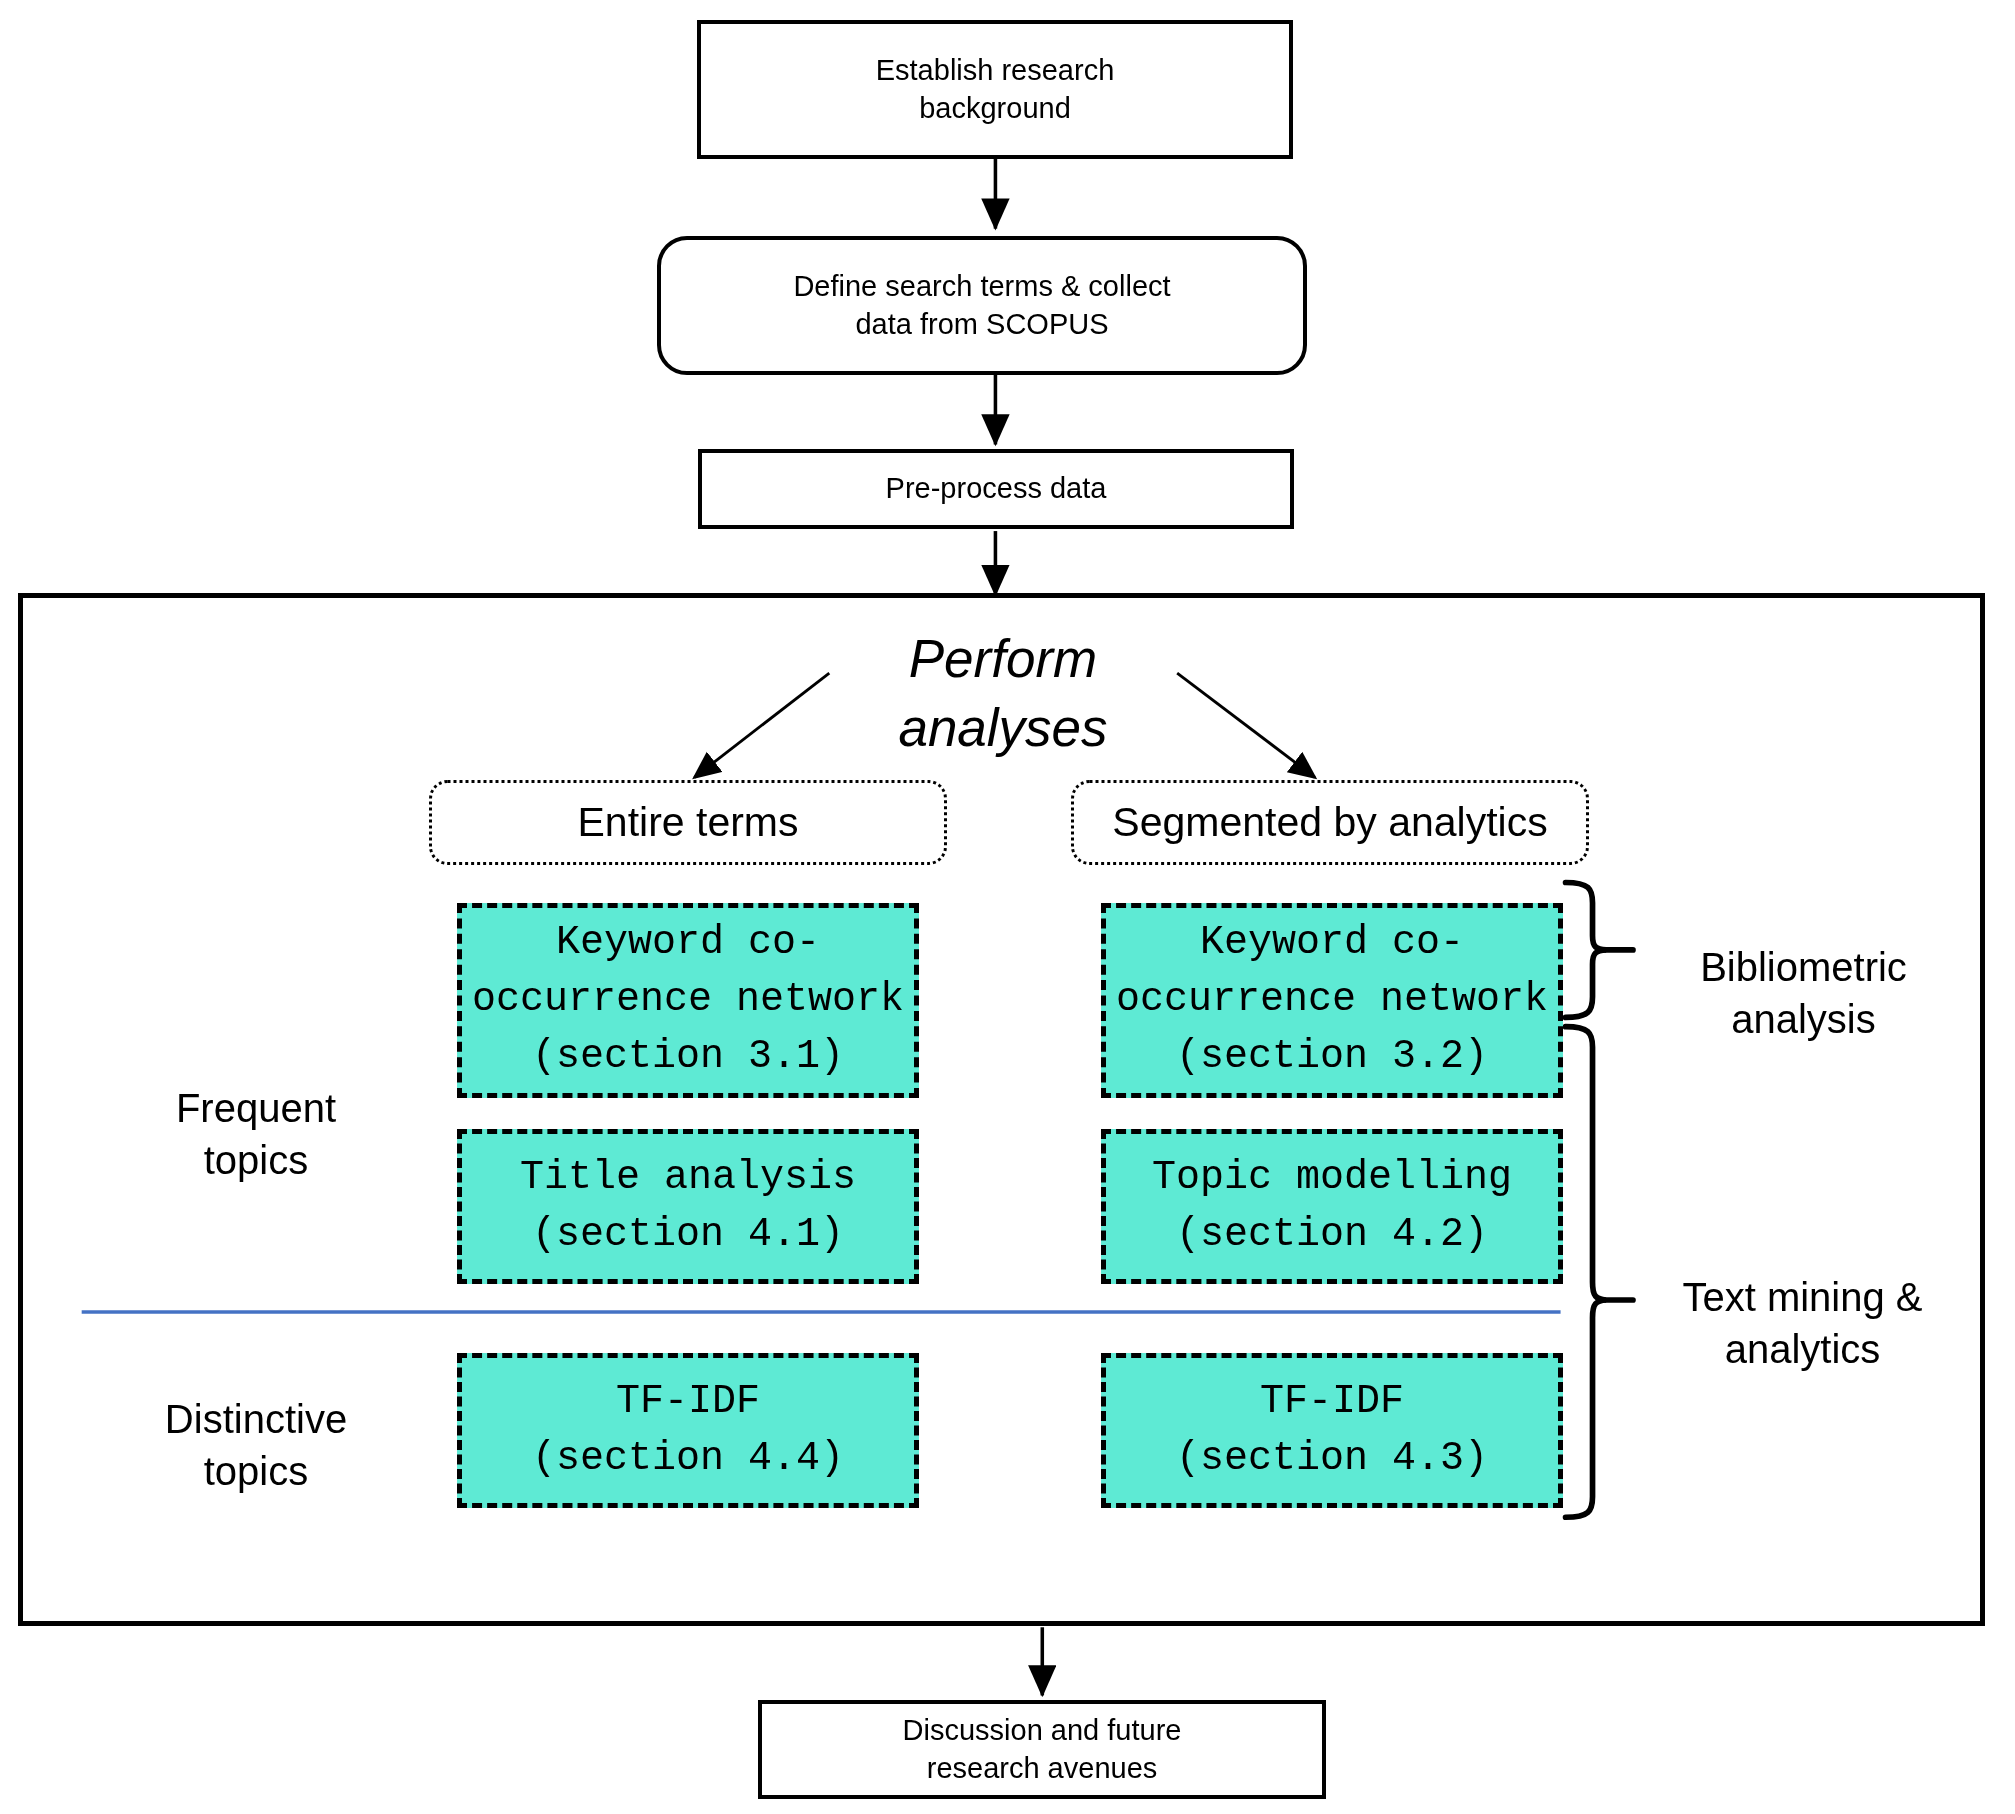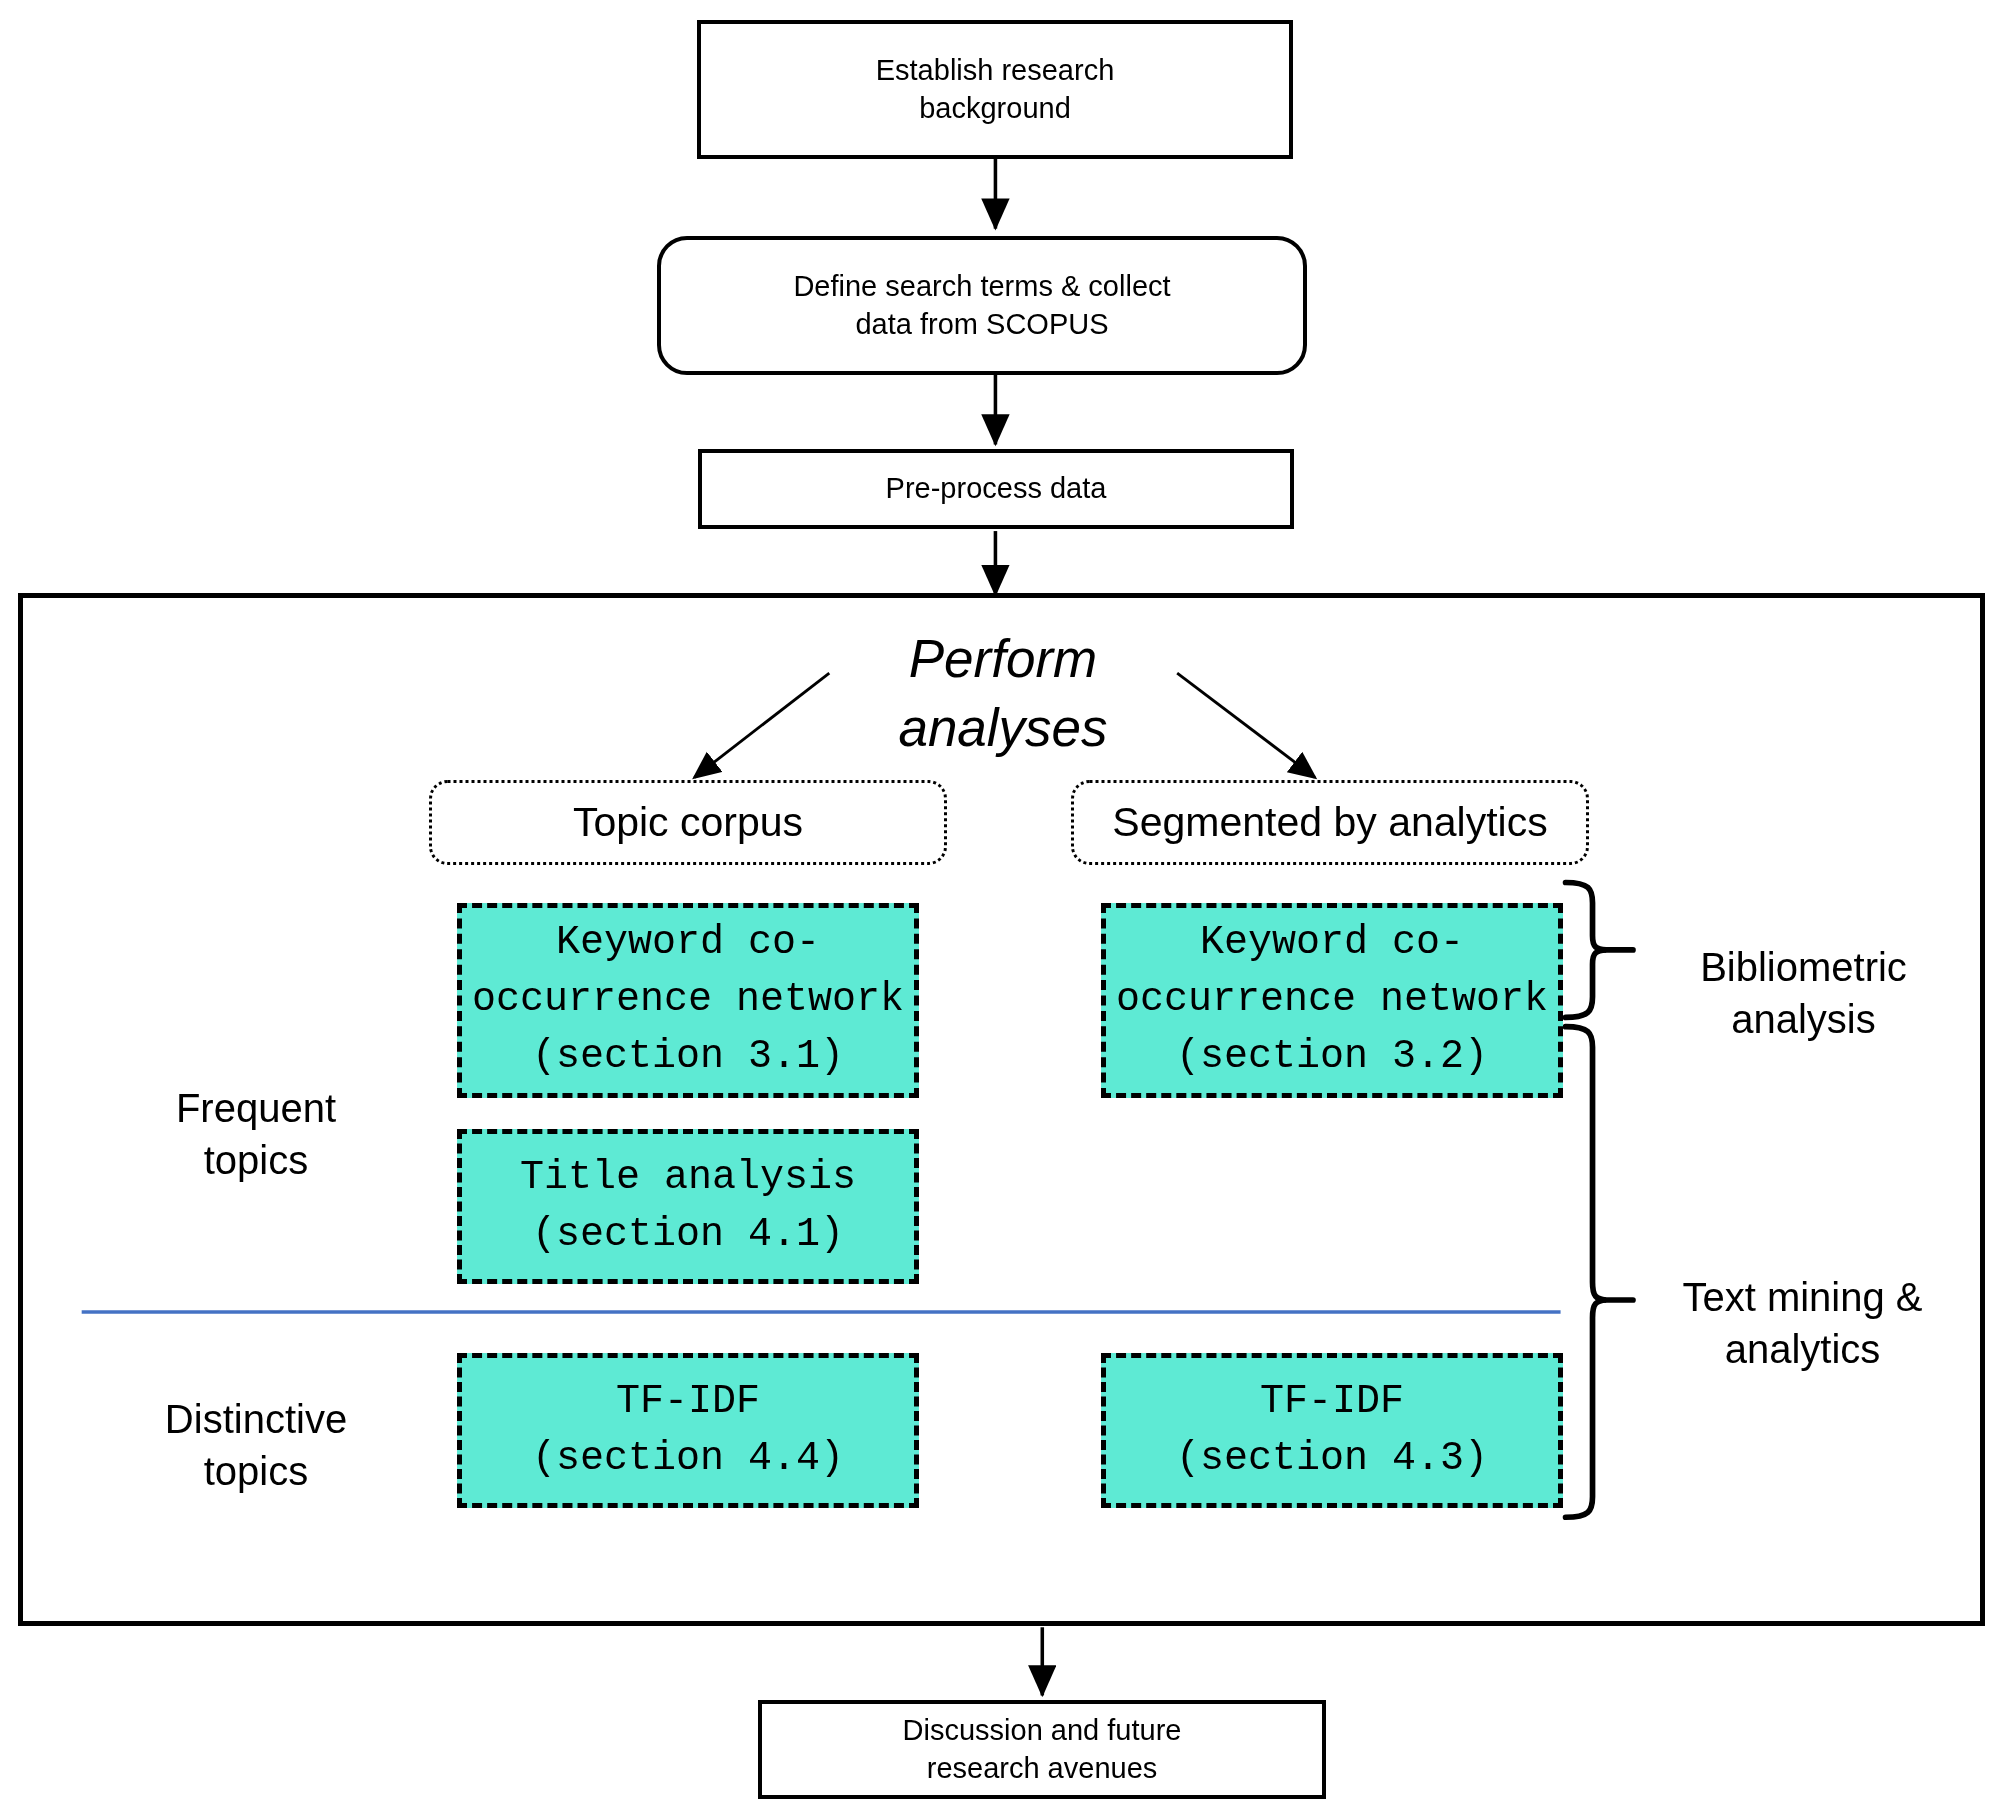--- a/index.html
+++ b/index.html
@@ -151,41 +151,43 @@
 
   <div class="solid-box" style="left:657px; top:236px; width:650px; height:139px;border-radius:30px;">Define search terms &amp; collect
 data from SCOPUS</div>
 
   <div class="solid-box" style="left:698px; top:449px; width:596px; height:80px;">Pre-process data</div>
 
   <div id="analysis-container"></div>
 
   <div id="perform-analyses-label" class="plain-label" style="left:804px; top:625px; width:398px;">Perform analyses</div>
 
-  <div class="dotted-box" style="left:429px; top:780px; width:518px; height:85px;">Topic corpus</div>
+  <div class="dotted-box" style="left:429px; top:780px; width:518px; height:85px;">Entire terms</div>
 
   <div class="dotted-box" style="left:1071px; top:780px; width:518px; height:85px;">Segmented by analytics</div>
 
   <div class="plain-label" style="left:114px; top:1082px; width:284px;">Frequent
 topics</div>
 
   <div class="plain-label" style="left:114px; top:1393px; width:284px;">Distinctive
 topics</div>
 
   <div class="dashed-box" style="left:457px; top:903px; width:462px; height:195px;">Keyword co-
 occurrence network
 (section 3.1)</div>
 
   <div class="dashed-box" style="left:1101px; top:903px; width:462px; height:195px;">Keyword co-
 occurrence network
 (section 3.2)</div>
 
   <div class="dashed-box" style="left:457px; top:1129px; width:462px; height:155px;">Title analysis
 (section 4.1)</div>
 
+  <div class="dashed-box" style="left:1101px; top:1129px; width:462px; height:155px;">Topic modelling
+(section 4.2)</div>
 
   <div class="dashed-box" style="left:457px; top:1353px; width:462px; height:155px;">TF-IDF
 (section 4.4)</div>
 
   <div class="dashed-box" style="left:1101px; top:1353px; width:462px; height:155px;">TF-IDF
 (section 4.3)</div>
 
   <div class="plain-label" style="left:1633px; top:919px; width:341px;margin-top:22px;">Bibliometric
 analysis</div>
 

